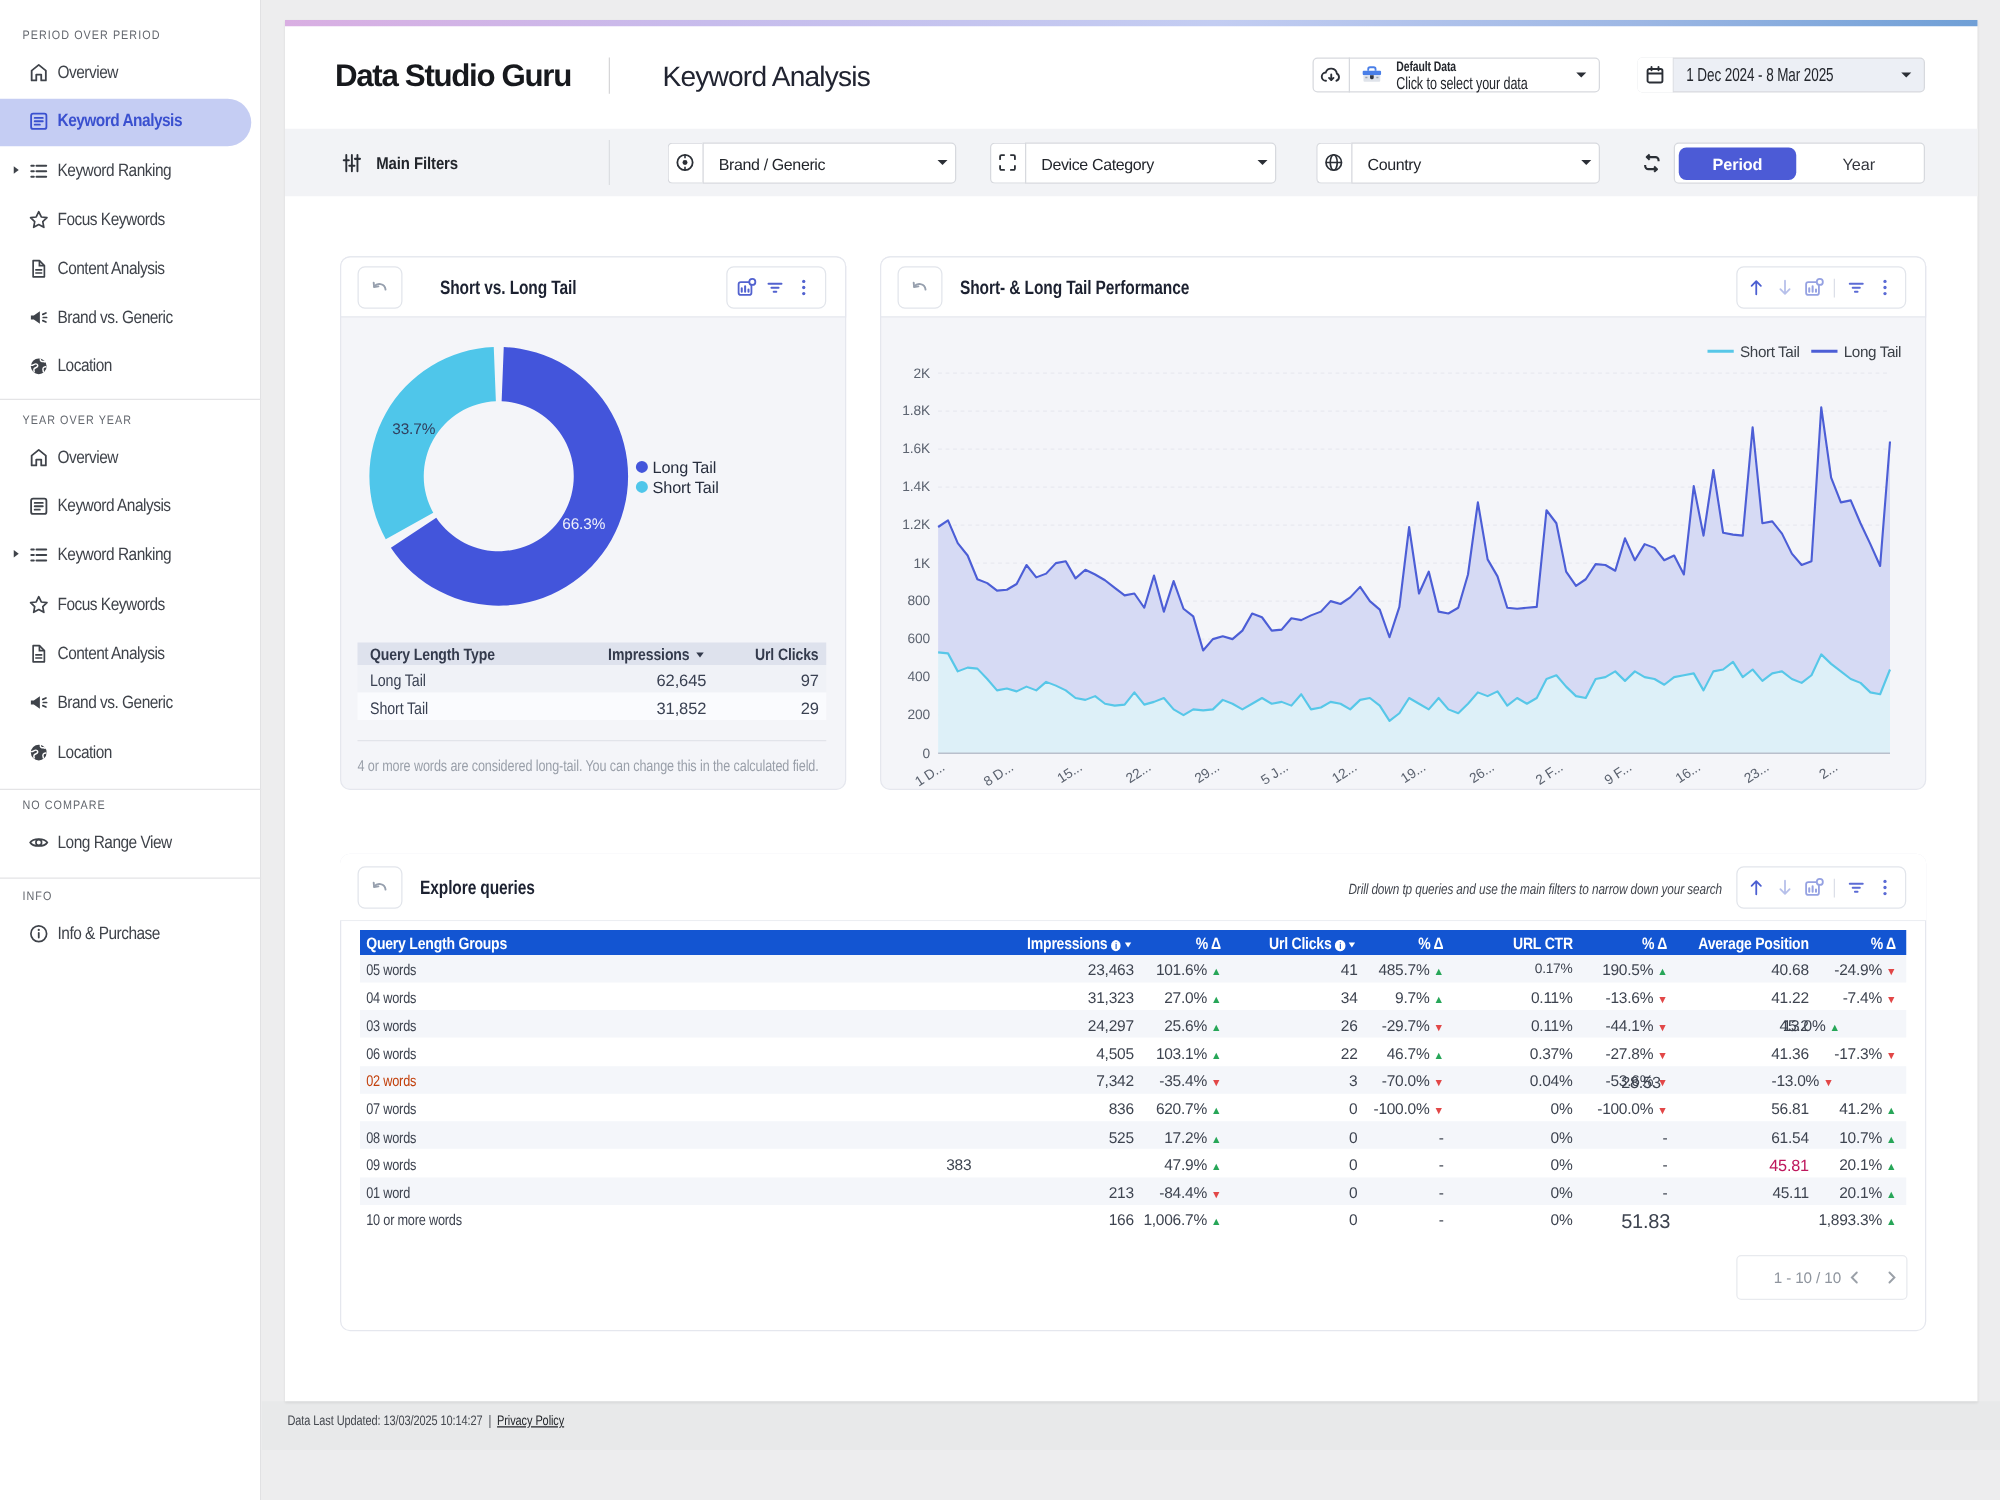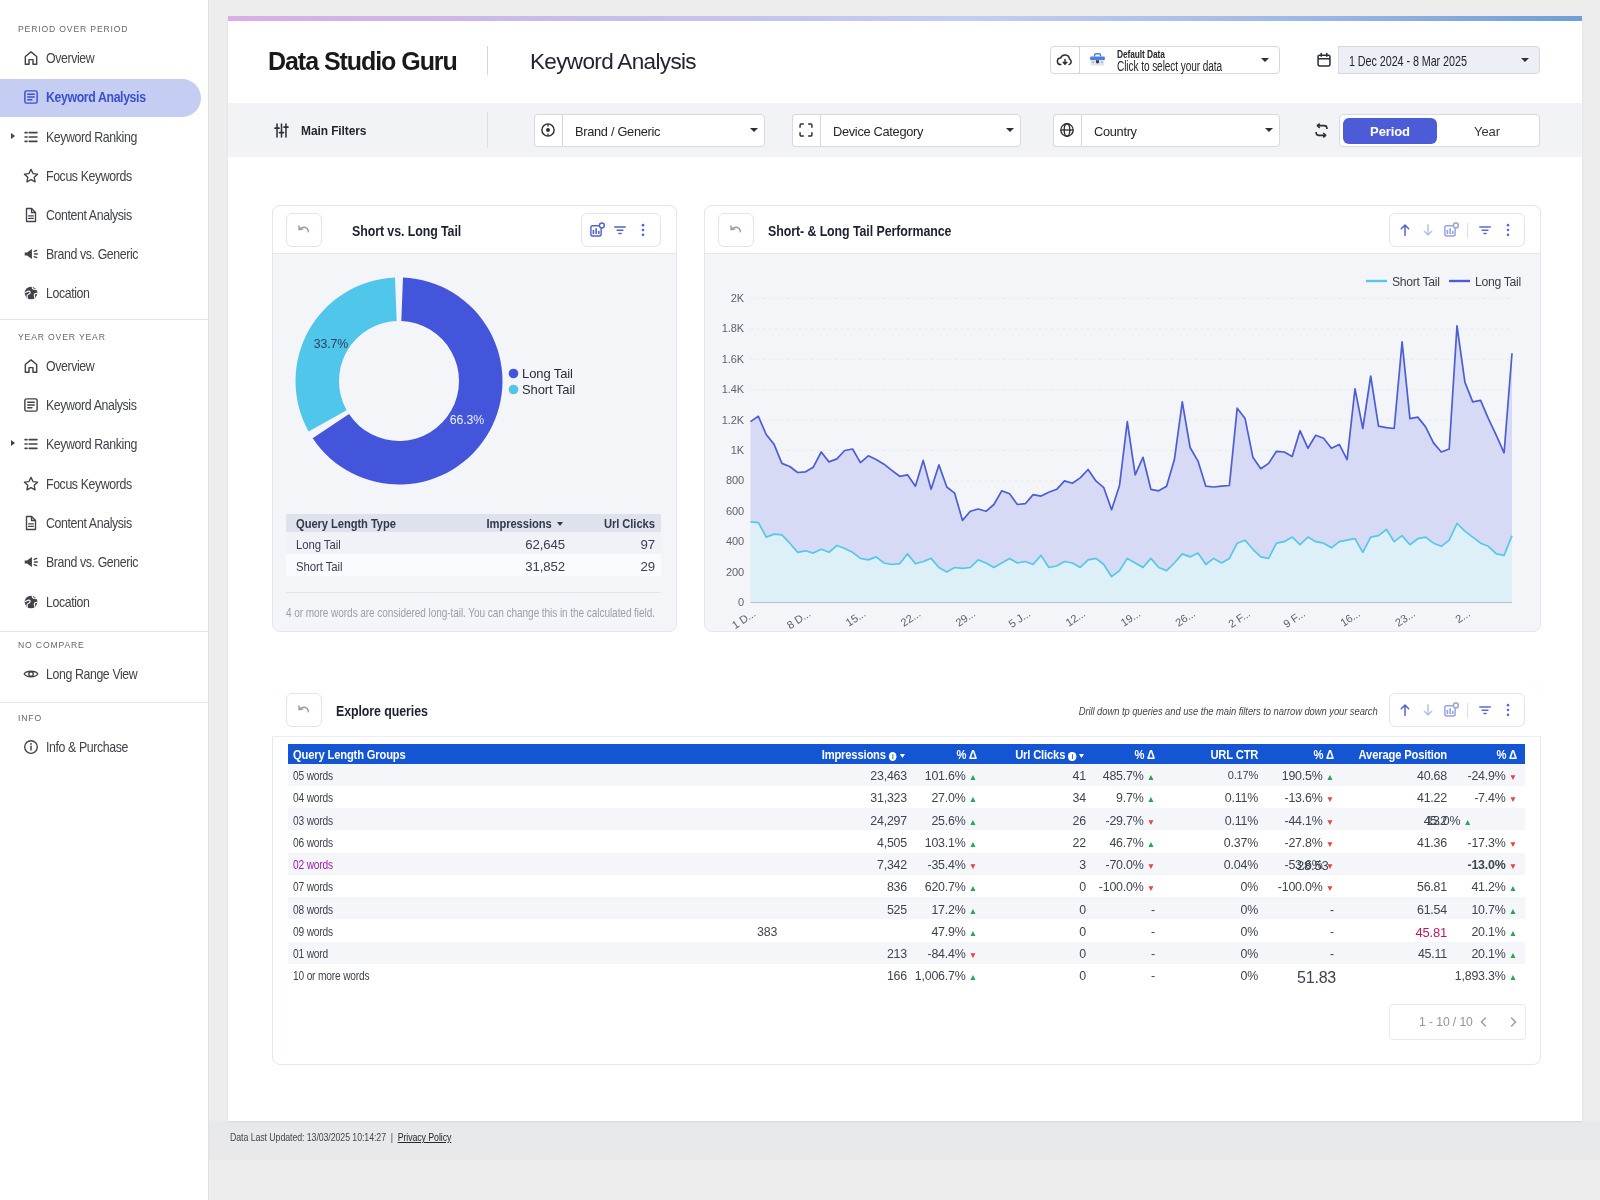--- a/index.html
+++ b/index.html
@@ -457,29 +457,29 @@
 <div style="position:absolute;left:293px;top:835.8px;font-size:12.4px;color:#3e4450;letter-spacing:-0.2px;"><span style="display:inline-block;transform:scaleX(0.82);transform-origin:left top;white-space:nowrap;">06 words</span></div>
 <div style="position:absolute;left:757px;top:835.8px;width:150px;text-align:right;font-size:12.4px;color:#3e4450;letter-spacing:-0.2px;">4,505</div>
 <div style="position:absolute;left:827px;top:835.8px;width:150px;text-align:right;font-size:12.4px;color:#3e4450;letter-spacing:-0.2px;">103.1%&nbsp;<span style="color:#27a658;font-size:8.5px;">▲</span></div>
 <div style="position:absolute;left:936px;top:835.8px;width:150px;text-align:right;font-size:12.4px;color:#3e4450;letter-spacing:-0.2px;">22</div>
 <div style="position:absolute;left:1005px;top:835.8px;width:150px;text-align:right;font-size:12.4px;color:#3e4450;letter-spacing:-0.2px;">46.7%&nbsp;<span style="color:#27a658;font-size:8.5px;">▲</span></div>
 <div style="position:absolute;left:1108px;top:835.8px;width:150px;text-align:right;font-size:12.4px;color:#3e4450;letter-spacing:-0.2px;">0.37%</div>
 <div style="position:absolute;left:1184px;top:835.8px;width:150px;text-align:right;font-size:12.4px;color:#3e4450;letter-spacing:-0.2px;">-27.8%&nbsp;<span style="color:#e24747;font-size:8.5px;">▼</span></div>
 <div style="position:absolute;left:1297px;top:835.8px;width:150px;text-align:right;font-size:12.4px;color:#3e4450;letter-spacing:-0.2px;">41.36</div>
 <div style="position:absolute;left:1367px;top:835.8px;width:150px;text-align:right;font-size:12.4px;color:#3e4450;letter-spacing:-0.2px;">-17.3%&nbsp;<span style="color:#e24747;font-size:8.5px;">▼</span></div>
 <div style="position:absolute;left:288px;top:852.5px;width:1237px;height:22.26px;background:#f4f6fa;"></div>
-<div style="position:absolute;left:293px;top:858.0px;font-size:12.4px;color:#a21caf;letter-spacing:-0.2px;"><span style="display:inline-block;transform:scaleX(0.82);transform-origin:left top;white-space:nowrap;">02 words</span></div>
+<div style="position:absolute;left:293px;top:858.0px;font-size:12.4px;color:#c2410c;letter-spacing:-0.2px;"><span style="display:inline-block;transform:scaleX(0.82);transform-origin:left top;white-space:nowrap;">02 words</span></div>
 <div style="position:absolute;left:757px;top:858.0px;width:150px;text-align:right;font-size:12.4px;color:#3e4450;letter-spacing:-0.2px;">7,342</div>
 <div style="position:absolute;left:827px;top:858.0px;width:150px;text-align:right;font-size:12.4px;color:#3e4450;letter-spacing:-0.2px;">-35.4%&nbsp;<span style="color:#e24747;font-size:8.5px;">▼</span></div>
 <div style="position:absolute;left:936px;top:858.0px;width:150px;text-align:right;font-size:12.4px;color:#3e4450;letter-spacing:-0.2px;">3</div>
 <div style="position:absolute;left:1005px;top:858.0px;width:150px;text-align:right;font-size:12.4px;color:#3e4450;letter-spacing:-0.2px;">-70.0%&nbsp;<span style="color:#e24747;font-size:8.5px;">▼</span></div>
 <div style="position:absolute;left:1108px;top:858.0px;width:150px;text-align:right;font-size:12.4px;color:#3e4450;letter-spacing:-0.2px;">0.04%</div>
 <div style="position:absolute;left:1184px;top:858.0px;width:150px;text-align:right;font-size:12.4px;color:#3e4450;letter-spacing:-0.2px;">-53.6%&nbsp;<span style="color:#e24747;font-size:8.5px;">▼</span></div>
 <div style="position:absolute;left:1297px;top:858.0px;width:150px;font-size:13px;color:#3e4450;letter-spacing:-0.2px;">28.53</div>
-<div style="position:absolute;left:1367px;top:858.0px;width:150px;text-align:right;font-size:12.4px;color:#3e4450;letter-spacing:-0.2px;font-weight:bold;">-13.0%&nbsp;<span style="color:#e24747;font-size:8.5px;">▼</span></div>
+<div style="position:absolute;left:1367px;top:858.0px;width:150px;text-align:center;font-size:12.4px;color:#3e4450;letter-spacing:-0.2px;">-13.0%&nbsp;<span style="color:#e24747;font-size:8.5px;">▼</span></div>
 <div style="position:absolute;left:293px;top:880.3px;font-size:12.4px;color:#3e4450;letter-spacing:-0.2px;"><span style="display:inline-block;transform:scaleX(0.82);transform-origin:left top;white-space:nowrap;">07 words</span></div>
 <div style="position:absolute;left:757px;top:880.3px;width:150px;text-align:right;font-size:12.4px;color:#3e4450;letter-spacing:-0.2px;">836</div>
 <div style="position:absolute;left:827px;top:880.3px;width:150px;text-align:right;font-size:12.4px;color:#3e4450;letter-spacing:-0.2px;">620.7%&nbsp;<span style="color:#27a658;font-size:8.5px;">▲</span></div>
 <div style="position:absolute;left:936px;top:880.3px;width:150px;text-align:right;font-size:12.4px;color:#3e4450;letter-spacing:-0.2px;">0</div>
 <div style="position:absolute;left:1005px;top:880.3px;width:150px;text-align:right;font-size:12.4px;color:#3e4450;letter-spacing:-0.2px;">-100.0%&nbsp;<span style="color:#e24747;font-size:8.5px;">▼</span></div>
 <div style="position:absolute;left:1108px;top:880.3px;width:150px;text-align:right;font-size:12.4px;color:#3e4450;letter-spacing:-0.2px;">0%</div>
 <div style="position:absolute;left:1184px;top:880.3px;width:150px;text-align:right;font-size:12.4px;color:#3e4450;letter-spacing:-0.2px;">-100.0%&nbsp;<span style="color:#e24747;font-size:8.5px;">▼</span></div>
 <div style="position:absolute;left:1297px;top:880.3px;width:150px;text-align:right;font-size:12.4px;color:#3e4450;letter-spacing:-0.2px;">56.81</div>
 <div style="position:absolute;left:1367px;top:880.3px;width:150px;text-align:right;font-size:12.4px;color:#3e4450;letter-spacing:-0.2px;">41.2%&nbsp;<span style="color:#27a658;font-size:8.5px;">▲</span></div>
 <div style="position:absolute;left:288px;top:897.1px;width:1237px;height:22.26px;background:#f4f6fa;"></div>

